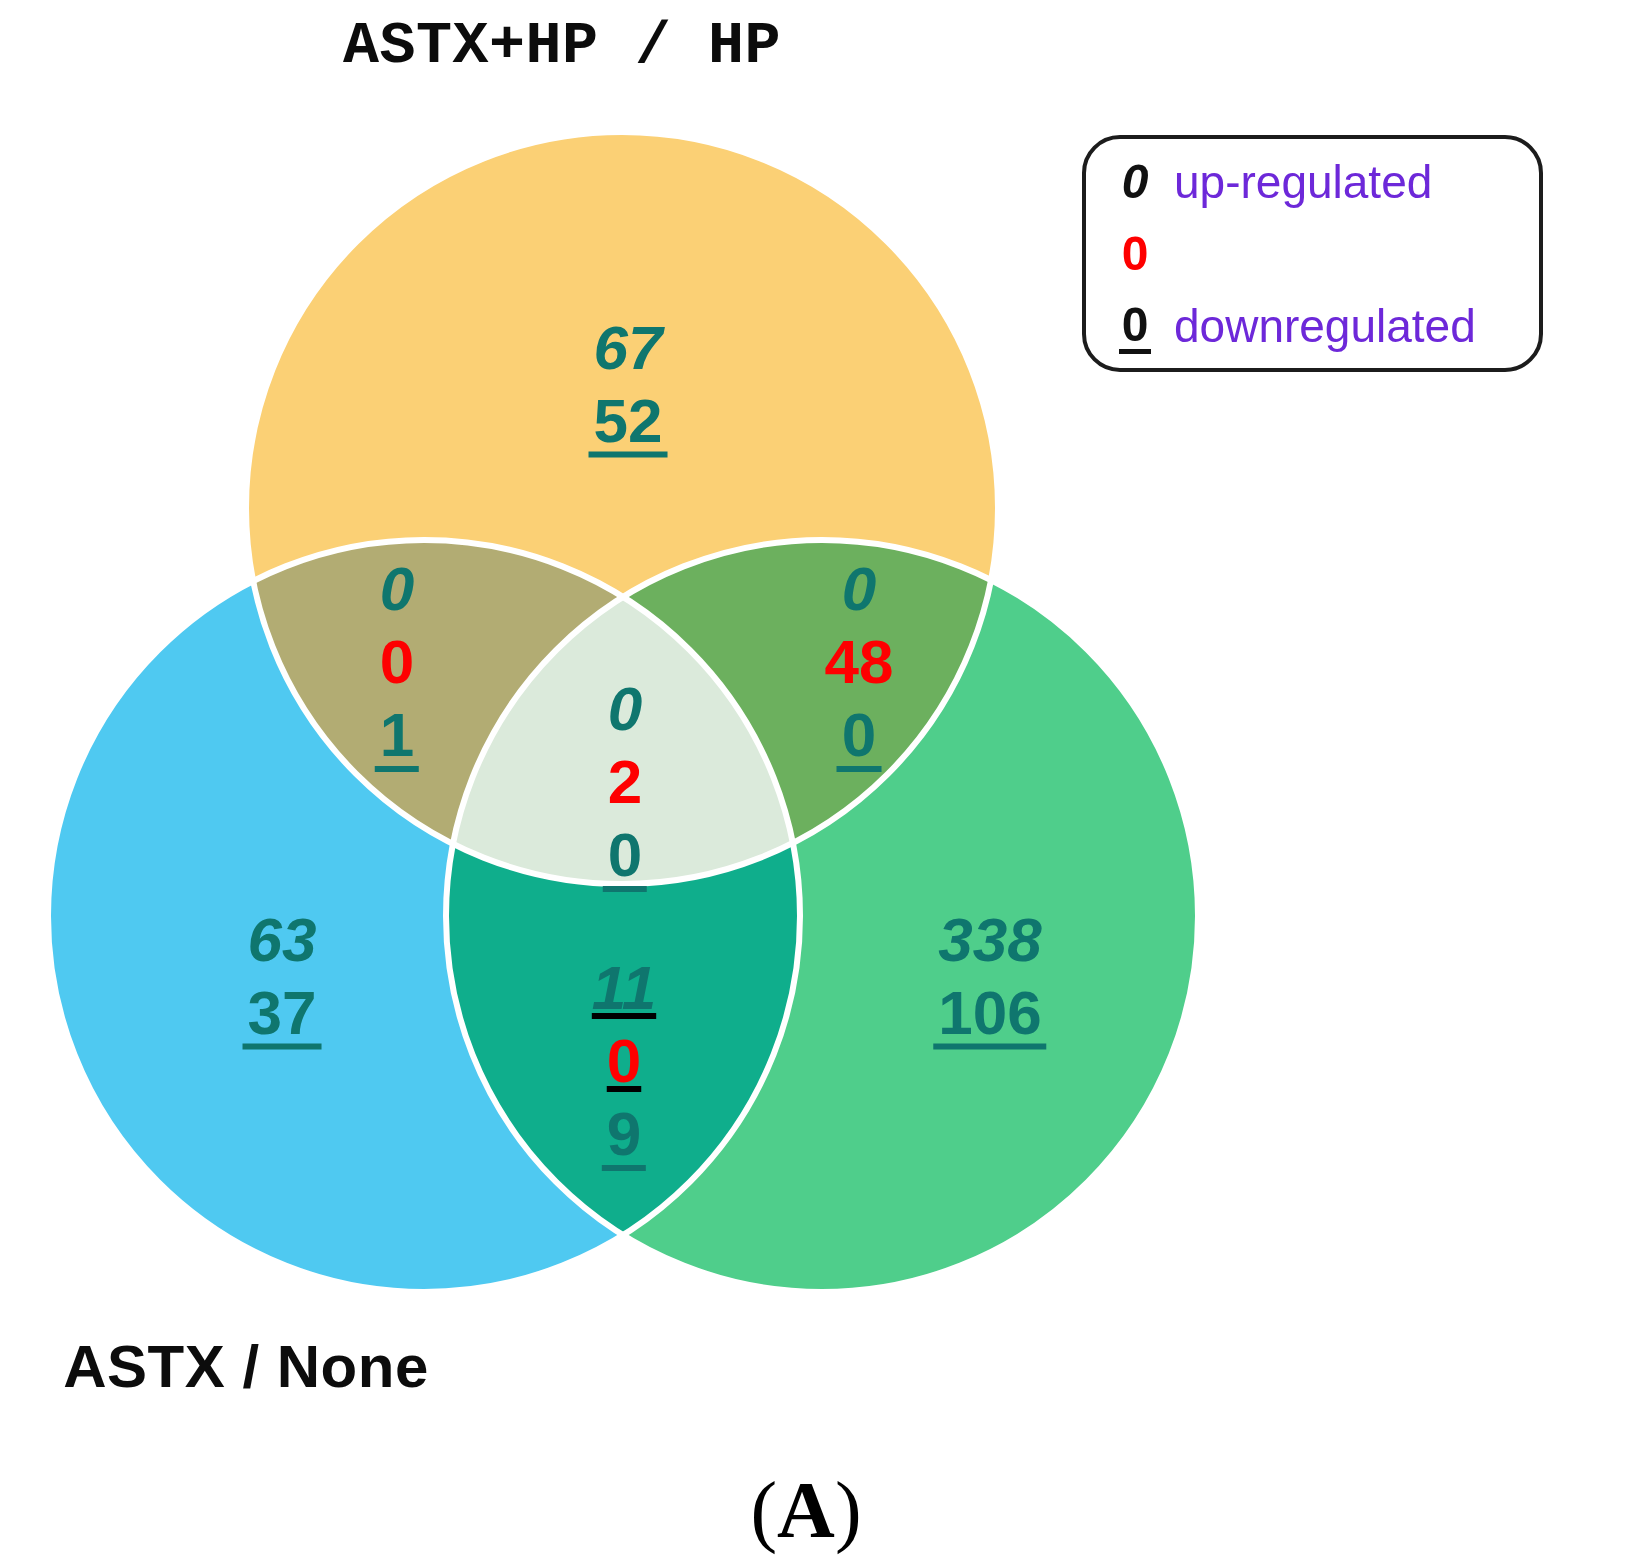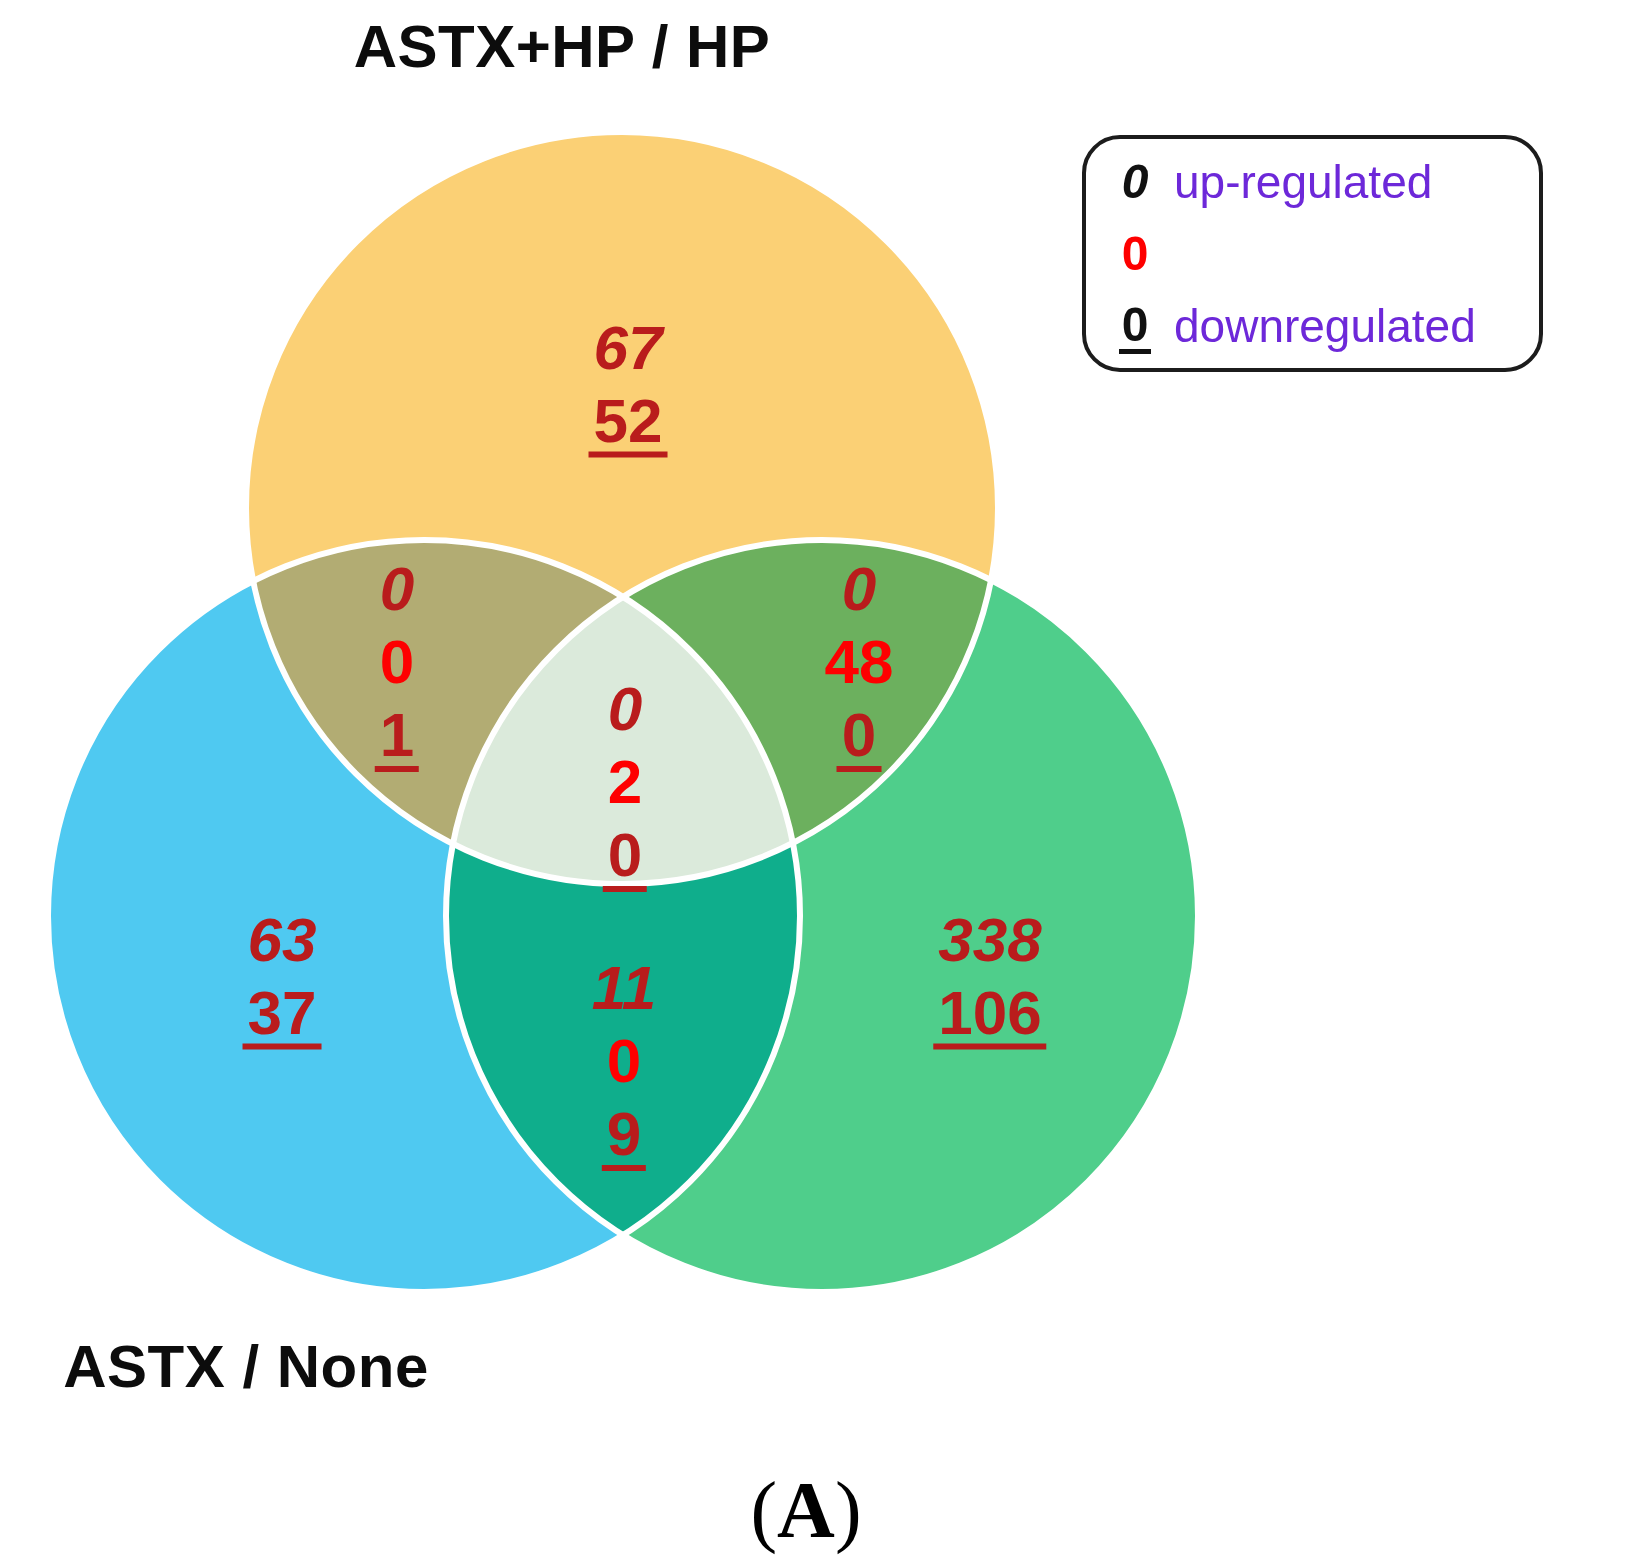--- a/index.html
+++ b/index.html
@@ -22,21 +22,21 @@
     color: #0c0c0c;
     letter-spacing: 0.5px;
   }
 
   .stack { position: absolute; transform: translate(-50%, -50%); text-align: center; }
   .num {
     display: block;
     font-weight: bold;
     font-size: 62px;
     line-height: 73px;
-    color: #b91c1c;
+    color: #0f766e;
   }
   .num.up { font-style: italic; }
   .num.contra { color: #fe0000; }
   .u {
     display: inline-block;
     line-height: 56px;
     border-bottom: 6px solid currentColor;
     padding: 0 5px 3px 5px;
   }
 
@@ -113,21 +113,21 @@
       <g clip-path="url(#clipC)">
         <circle cx="622" cy="508" r="376" fill="#DBEADB"></circle>
       </g>
     </g>
 
     <circle cx="622" cy="508" r="376" fill="none" stroke="#ffffff" stroke-width="6"></circle>
     <circle cx="424" cy="916" r="376" fill="none" stroke="#ffffff" stroke-width="6"></circle>
     <circle cx="822" cy="916" r="376" fill="none" stroke="#ffffff" stroke-width="6"></circle>
   </svg>
 
-  <div class="overlay set-title" style="left:562px; top:46px;">ASTX+HP / HP</div>
+  <div class="overlay set-title" style="left:562px; top:46px;font-family:Liberation Mono, monospace;">ASTX+HP / HP</div>
   <div class="overlay set-title" style="left:222px; top:1366px;margin-left:24px;">ASTX / None</div>
 
   <div class="legend">
     <div class="legend-row">
       <span class="lsym up">0</span>
       <span class="llabel">up-regulated</span>
     </div>
     <div class="legend-row">
       <span class="lsym contra">0</span>
     </div>
@@ -153,21 +153,21 @@
     <span class="num contra">48</span>
     <span class="num"><span class="u">0</span></span>
   </div>
 
   <div class="stack" style="left:625px; top:782px;">
     <span class="num up">0</span>
     <span class="num contra">2</span>
     <span class="num"><span class="u">0</span></span>
   </div>
 
-  <div class="stack" style="left:624px; top:1061px;">
+  <div class="stack" style="left:624px; top:1061px;text-decoration:underline;">
     <span class="num up">11</span>
     <span class="num contra">0</span>
     <span class="num"><span class="u">9</span></span>
   </div>
 
   <div class="stack" style="left:282px; top:976px;">
     <span class="num up">63</span>
     <span class="num"><span class="u">37</span></span>
   </div>
 

